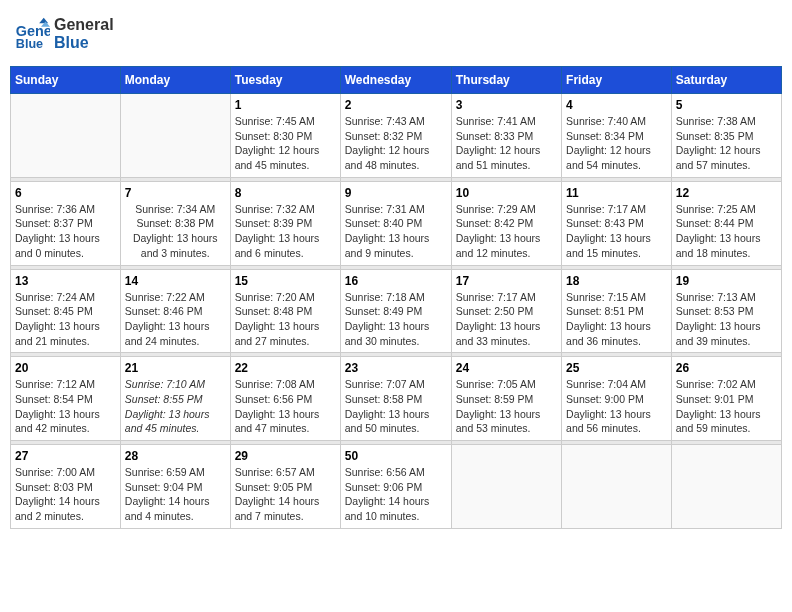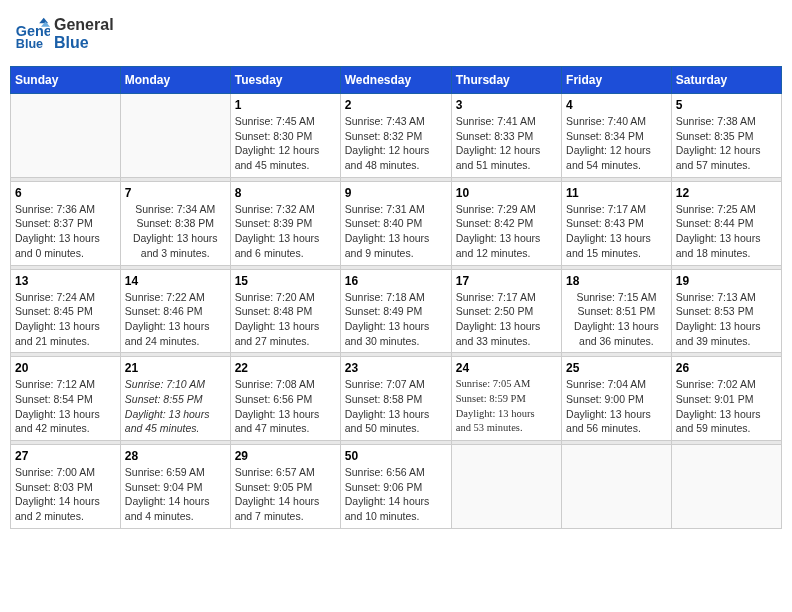--- a/index.html
+++ b/index.html
@@ -253,21 +253,21 @@
         </td>
         <td>
           <span class="day-num">17</span>
           <div class="day-info" style="white-space: pre-line;">Sunrise: 7:17 AM
 Sunset: 2:50 PM
 Daylight: 13 hours
 and 33 minutes.</div>
         </td>
         <td>
           <span class="day-num">18</span>
-          <div class="day-info" style="white-space: pre-line; text-align: center;">Sunrise: 7:15 AM
+          <div class="day-info" style="white-space: pre-line;">Sunrise: 7:15 AM
 Sunset: 8:51 PM
 Daylight: 13 hours
 and 36 minutes.</div>
         </td>
         <td>
           <span class="day-num">19</span>
           <div class="day-info" style="white-space: pre-line;">Sunrise: 7:13 AM
 Sunset: 8:53 PM
 Daylight: 13 hours
 and 39 minutes.</div>
@@ -306,21 +306,21 @@
         </td>
         <td>
           <span class="day-num">23</span>
           <div class="day-info" style="white-space: pre-line;">Sunrise: 7:07 AM
 Sunset: 8:58 PM
 Daylight: 13 hours
 and 50 minutes.</div>
         </td>
         <td>
           <span class="day-num">24</span>
-          <div class="day-info" style="white-space: pre-line; font-family: Liberation Serif, serif;">Sunrise: 7:05 AM
+          <div class="day-info" style="white-space: pre-line;">Sunrise: 7:05 AM
 Sunset: 8:59 PM
 Daylight: 13 hours
 and 53 minutes.</div>
         </td>
         <td>
           <span class="day-num">25</span>
           <div class="day-info" style="white-space: pre-line;">Sunrise: 7:04 AM
 Sunset: 9:00 PM
 Daylight: 13 hours
 and 56 minutes.</div>

